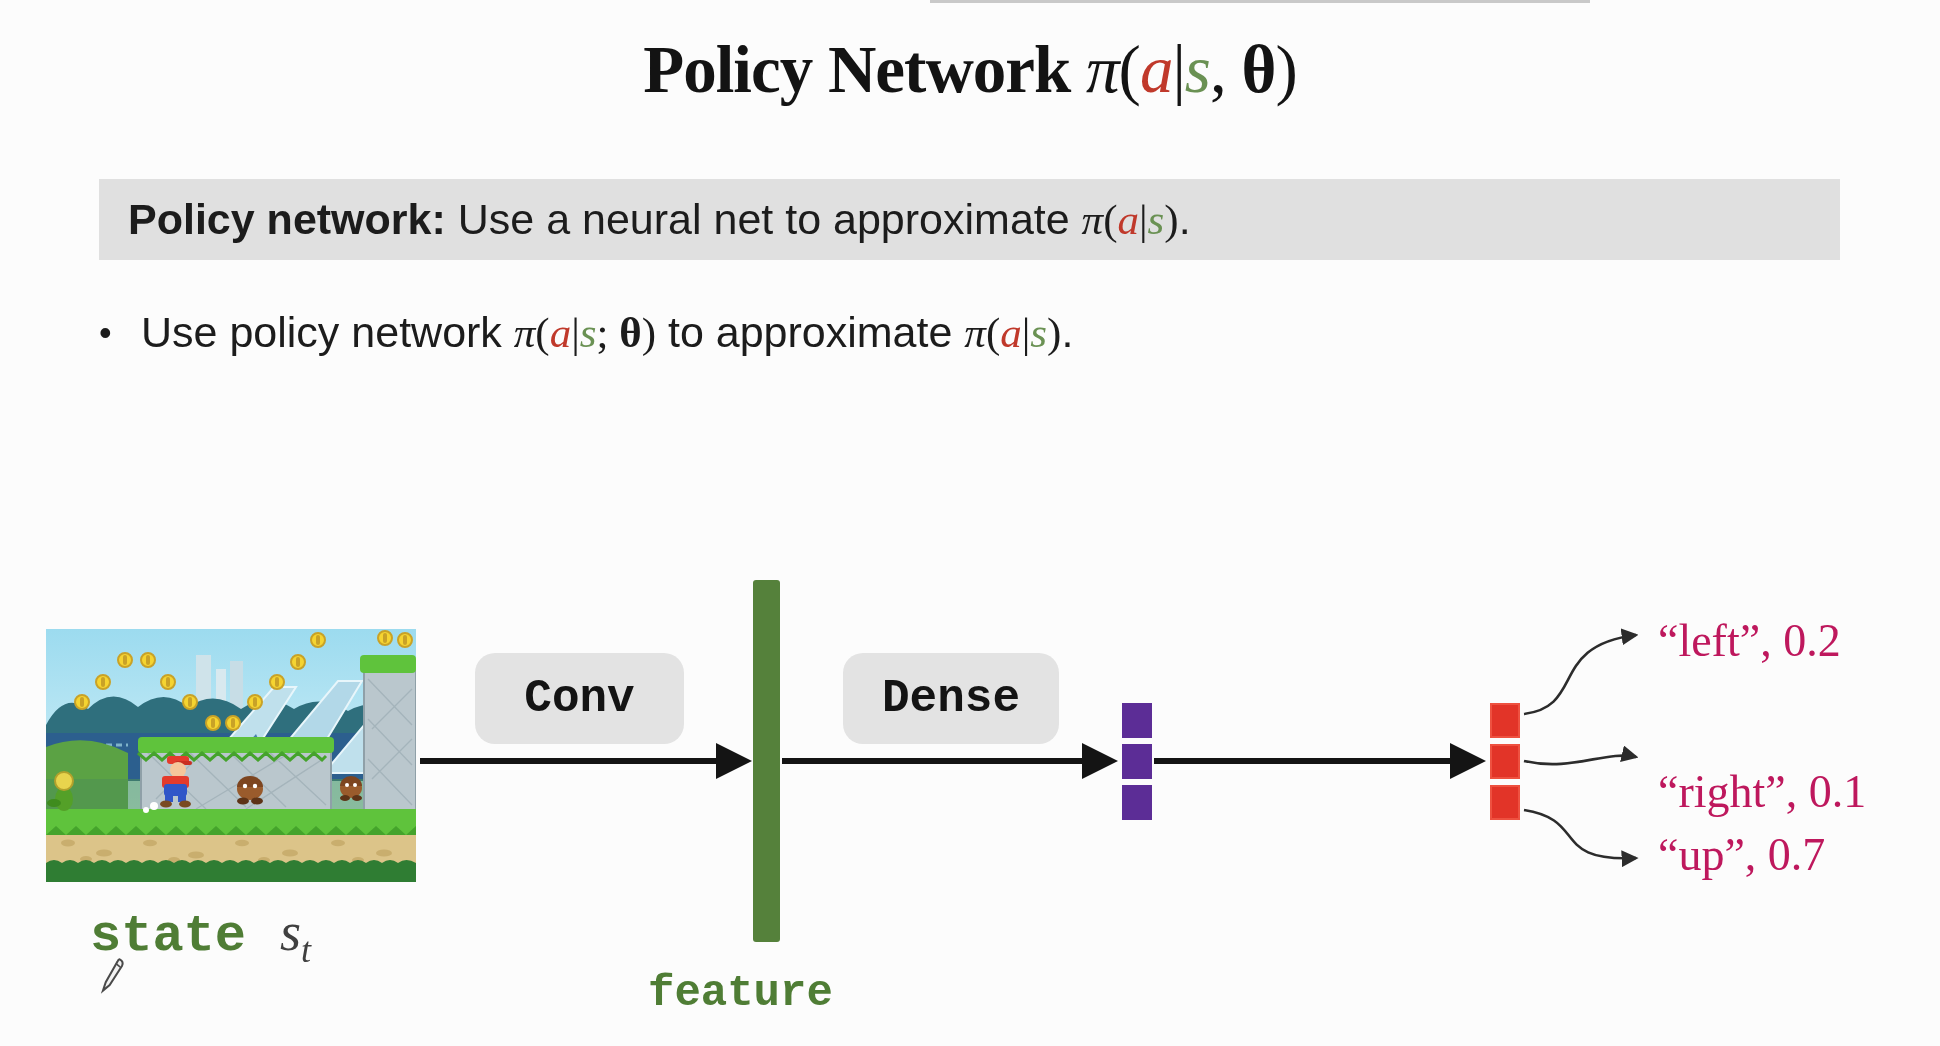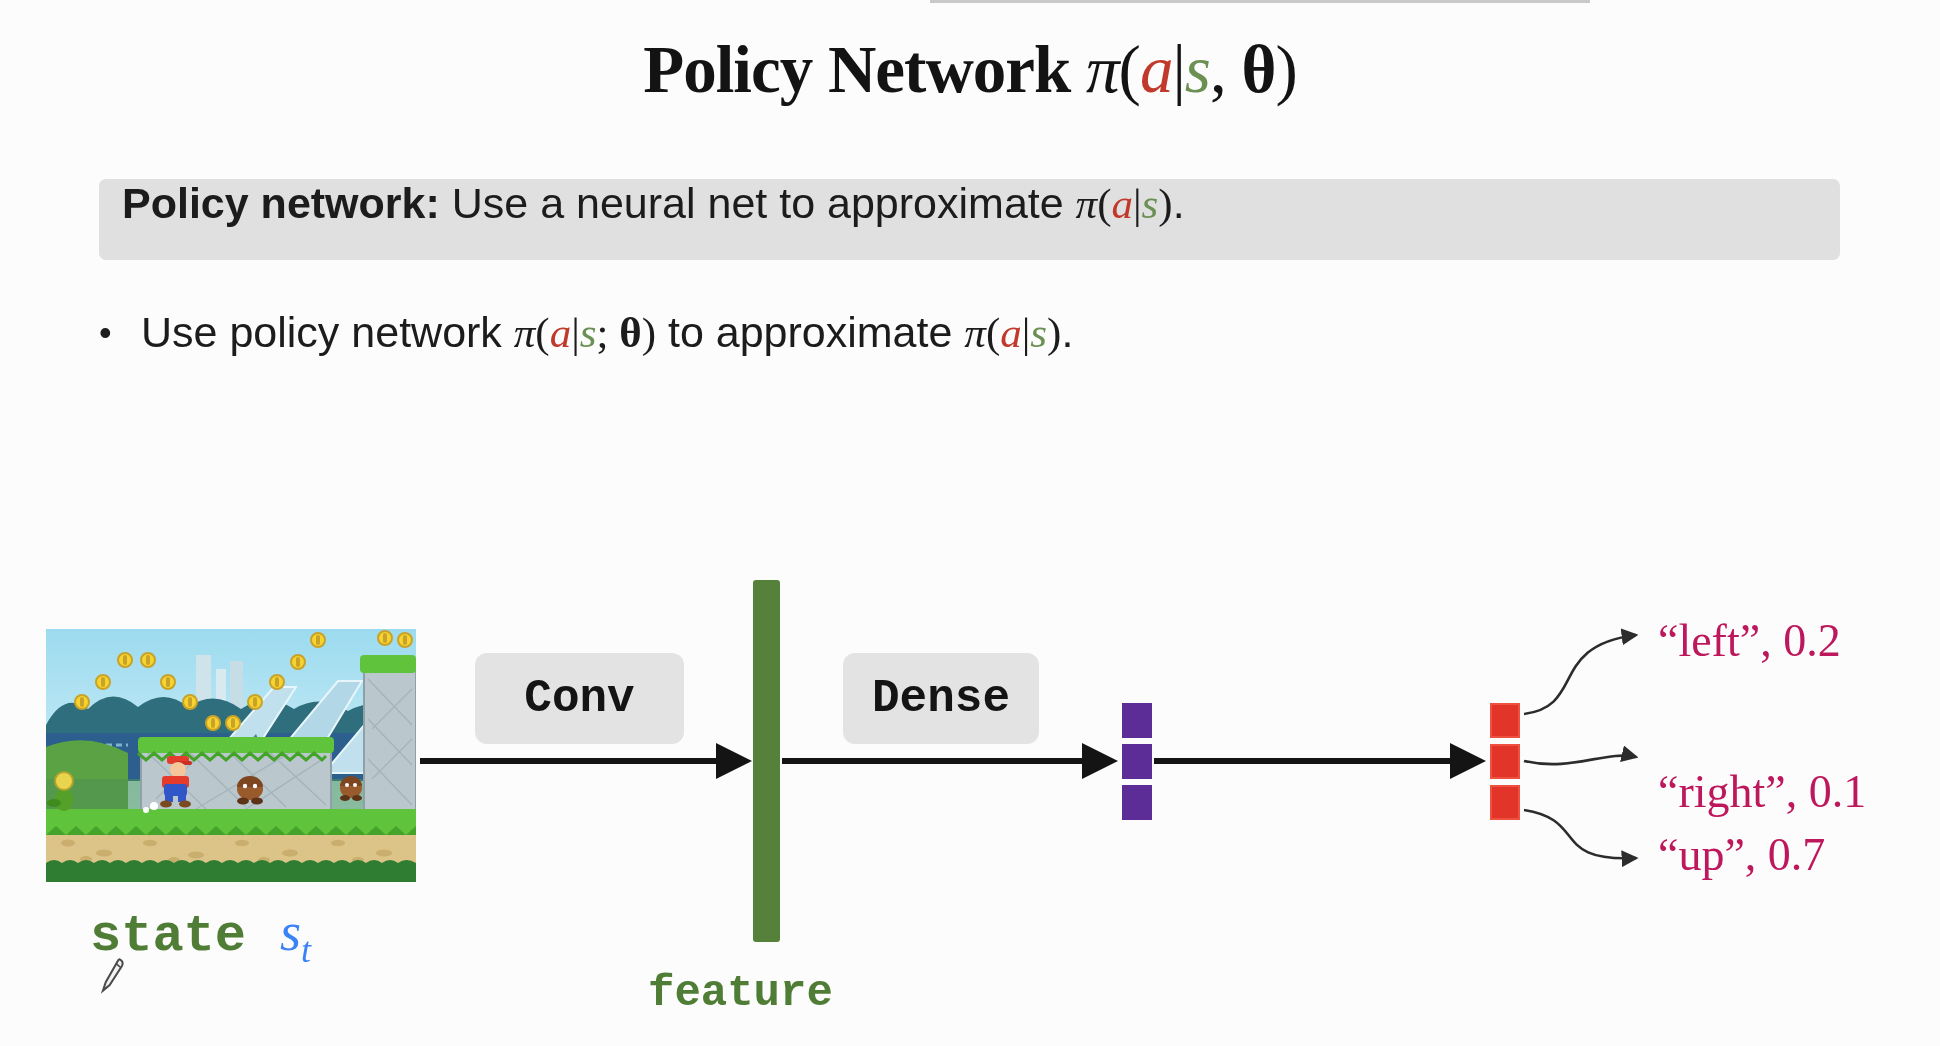--- a/index.html
+++ b/index.html
@@ -16,41 +16,41 @@
   }
   .title .math{font-weight:400;}
   .mathv{font-family:"Liberation Serif",serif;font-style:italic;}
   .paren{font-style:normal;}
   .a-red{color:#c0392b;}
   .s-green{color:#6a9153;}
   .theta-b{font-style:normal;font-weight:700;}
   
   .highlight{
     left:99px;top:179px;width:1741px;height:81px;background:#e0e0e0;
-    display:flex;align-items:flex-start;padding-left:23px;box-sizing:border-box;
-    font-size:43px;white-space:nowrap;border-radius:7px;
+    display:flex;align-items:center;padding-left:29px;box-sizing:border-box;
+    font-size:43px;white-space:nowrap;
   }
   .bold{font-weight:700;}
   .bullet{left:99px;font-size:43px;white-space:nowrap;line-height:56px;}
   .bullet .dot{display:inline-block;width:42px;font-size:36px;vertical-align:2px;}
   
   .game{left:46px;top:629px;width:370px;height:253px;}
   .game svg{display:block;width:100%;height:100%;}
   .pill{
-    background:#e3e3e3;border-radius:12px;display:flex;align-items:center;justify-content:center;
+    background:#e3e3e3;border-radius:20px;display:flex;align-items:center;justify-content:center;
     font-family:"Liberation Mono",monospace;font-weight:700;font-size:46px;color:#141414;
   }
   .pill-conv{left:475px;top:653px;width:209px;height:91px;}
-  .pill-dense{left:843px;top:653px;width:196px;height:91px;}
+  .pill-dense{left:843px;top:653px;width:216px;height:91px;}
   .pill-softmax{left:1190px;top:653px;width:259px;height:91px;}
   .feature-bar{left:753px;top:580px;width:27px;height:362px;background:#55813b;border-radius:3px;}
   .greenmono{font-family:"Liberation Mono",monospace;font-weight:700;color:#4f7d35;}
   .state-label{left:90px;top:901px;font-size:52px;white-space:nowrap;}
   .state-var{font-family:"Liberation Serif",serif;font-style:italic;font-weight:400;
-             font-size:54px;color:#3b82f6;margin-left:34px;}
+             font-size:54px;color:#404040;margin-left:34px;}
   .state-var sub{font-size:36px;line-height:0;}
   .feature-label{left:648px;top:968px;font-size:44px;}
   .vec{width:30px;height:35px;}
   .vec.purple{left:1122px;background:#5c2d96;}
   .vec.red{left:1490px;background:#e23428;box-sizing:border-box;border:2px solid #ee5140;}
   .vy1{top:703px;} .vy2{top:744px;} .vy3{top:785px;}
   .outlabel{
     left:1658px;font-family:"Liberation Serif",serif;font-size:46px;line-height:52px;
     color:#be185d;white-space:nowrap;
   }

